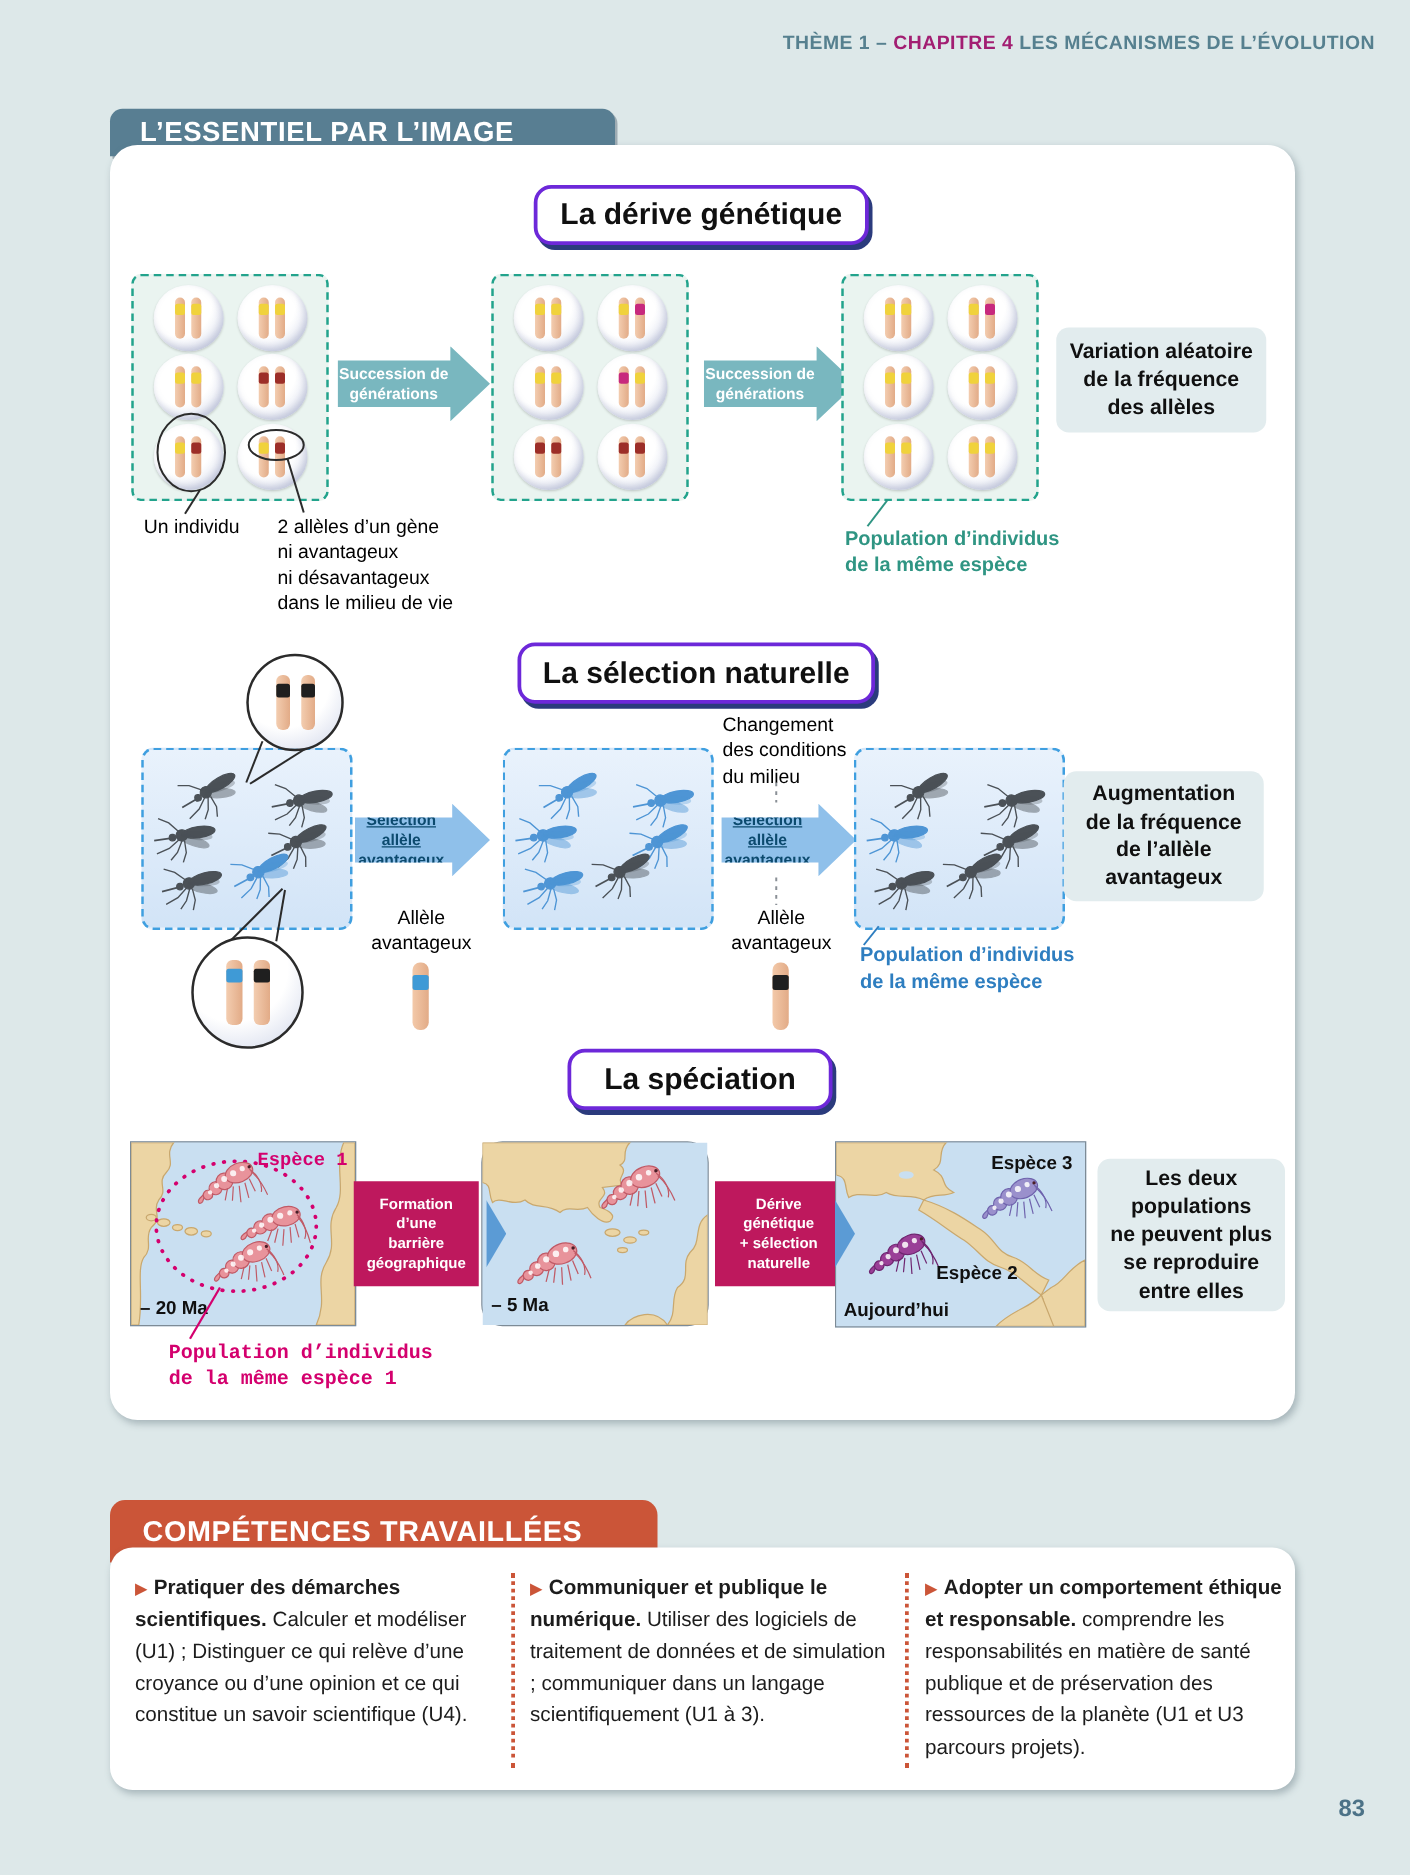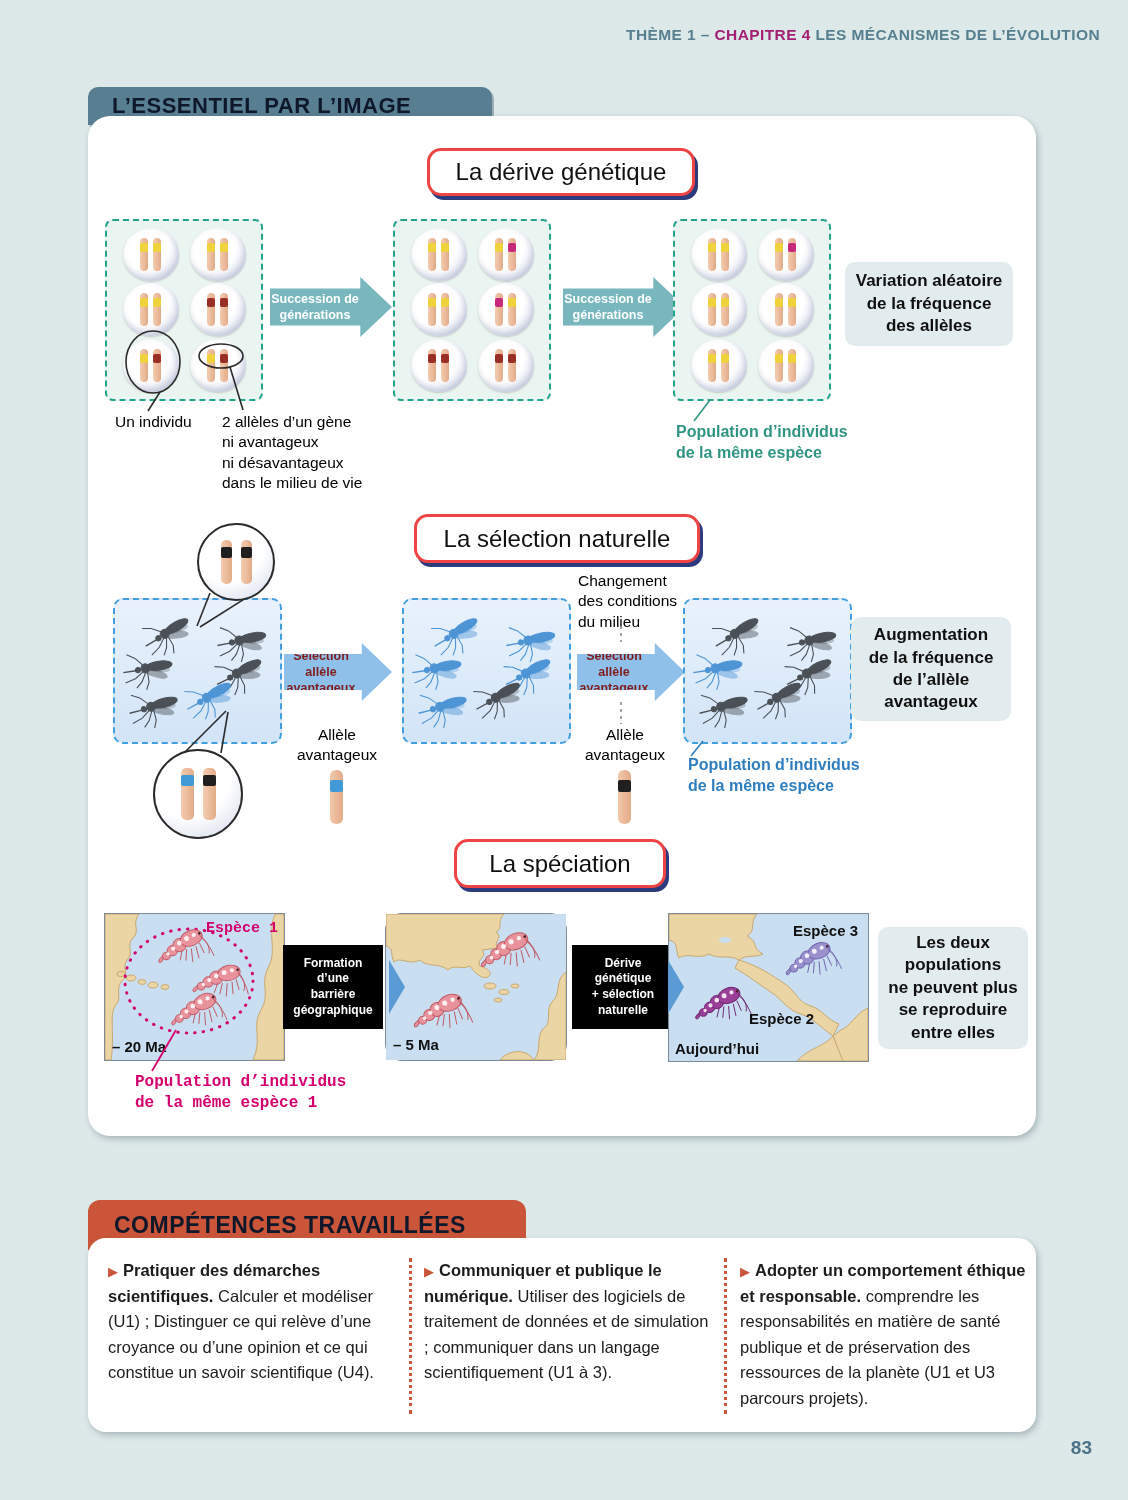--- a/index.html
+++ b/index.html
@@ -2,30 +2,30 @@
 <html><head>
 <meta charset="utf-8">
 <style>
   html,body{margin:0;padding:0;}
   body{font-family:"Liberation Sans","DejaVu Sans",sans-serif;background:#dde8e9;}
   .page{position:relative;width:1128px;height:1500px;background:#dde8e9;overflow:hidden;}
   
   .header{position:absolute;top:26px;right:28px;font-size:15.5px;letter-spacing:.4px;color:#56808f;font-weight:bold;margin-left:24px;}
   .header .mag{color:#a21e72;}
   
-  .tab-banner{position:absolute;color:#0f172a;font-weight:bold;display:flex;align-items:center;z-index:1;}
+  .tab-banner{position:absolute;color:#ffffff;font-weight:bold;display:flex;align-items:center;z-index:1;}
   .banner-essentiel{left:88px;top:87px;width:380px;height:38px;background:#587e92;border-radius:10px 10px 10px 0;font-size:22px;padding-left:24px;letter-spacing:.5px;box-shadow:2px 2px 0 rgba(40,60,80,.35);}
   .banner-comp{left:88px;top:1200px;width:412px;height:50px;background:#cb5538;border-radius:12px 12px 12px 0;font-size:23px;padding-left:26px;letter-spacing:.5px;}
   .big-card{position:absolute;left:88px;top:116px;width:948px;height:1020px;background:#fff;border-radius:22px;box-shadow:2px 3px 6px rgba(90,110,120,.4);z-index:1;}
   .comp-card{position:absolute;left:88px;top:1238px;width:948px;height:194px;background:#fff;border-radius:18px;box-shadow:2px 3px 6px rgba(90,110,120,.4);z-index:2;}
   
-  .fig-title{position:absolute;background:#fff;border:3px solid #ef4444;border-radius:14px;box-shadow:3px 4px 0 #2b3b7d;font-weight:normal;font-size:24px;color:#101010;display:flex;align-items:center;justify-content:center;z-index:3;}
+  .fig-title{position:absolute;background:#fff;border:3px solid #6d28d9;border-radius:14px;box-shadow:3px 4px 0 #2b3b7d;font-weight:bold;font-size:24px;color:#101010;display:flex;align-items:center;justify-content:center;z-index:3;}
   
   .teal-arrow{position:absolute;background:#79b7bf;clip-path:polygon(0 19%,74% 19%,74% 0,100% 50%,74% 100%,74% 81%,0 81%);color:#fff;font-weight:bold;font-size:12.5px;line-height:1.3;display:flex;align-items:center;justify-content:center;text-align:center;padding-right:32px;box-sizing:border-box;white-space:pre-line;z-index:2;}
-  .blue-arrow{position:absolute;background:#8fc0ea;clip-path:polygon(0 19%,72% 19%,72% 0,100% 50%,72% 100%,72% 81%,0 81%);color:#7f1d1d;font-weight:bold;font-size:12.5px;line-height:1.3;display:flex;align-items:center;justify-content:center;text-align:center;padding-right:34px;box-sizing:border-box;white-space:pre-line;z-index:2;}
+  .blue-arrow{position:absolute;background:#8fc0ea;clip-path:polygon(0 19%,72% 19%,72% 0,100% 50%,72% 100%,72% 81%,0 81%);color:#0c4a6e;font-weight:bold;font-size:12.5px;line-height:1.3;display:flex;align-items:center;justify-content:center;text-align:center;padding-right:34px;box-sizing:border-box;white-space:pre-line;z-index:2;text-decoration:underline;}
   
   .allele-panel{position:absolute;width:158px;height:182px;background:#eaf4f0;border:2px dashed #22a38c;border-radius:8px;box-sizing:border-box;display:grid;grid-template-columns:1fr 1fr;justify-items:center;align-items:center;padding:6px 10px;z-index:2;}
   .cell{width:56px;height:53px;border-radius:50%;background:radial-gradient(circle at 36% 28%,#ffffff 50%,#e7eaf4 78%,#c9cfe2 100%);box-shadow:inset -2px -3px 6px rgba(120,130,170,.35),0 1px 2px rgba(0,0,0,.18);display:flex;align-items:center;justify-content:center;gap:5px;}
   .chromo{width:8px;height:33px;background:linear-gradient(90deg,#f3cdb0,#e2ab87);border-radius:4px;position:relative;}
   .chromo .band{position:absolute;left:0;top:5px;width:100%;height:9px;border-radius:2px;}
   
   .mosq-panel{position:absolute;width:165px;height:142px;background:linear-gradient(#e9f2fc,#d2e4f7);border:2px dashed #3f9fe0;border-radius:10px;z-index:2;}
   
   .zoom-circle{position:absolute;border-radius:50%;background:radial-gradient(circle at 38% 28%,#ffffff 52%,#e3e7f2 80%,#c3cadf 100%);border:2px solid #2b2b2b;display:flex;align-items:center;justify-content:center;gap:9px;z-index:4;}
   .zc1{left:197px;top:523px;width:74px;height:74px;}
@@ -38,21 +38,21 @@
   .pop-label{position:absolute;font-weight:bold;font-size:16px;white-space:pre-line;line-height:1.3;z-index:3;}
   .teal-text{color:#2f9583;} .blue-text{color:#2e7ec0;} .magenta-text{color:#d4006e;font-family:Liberation Mono, monospace;}
   .result-box{position:absolute;background:#e2ecee;border-radius:10px;font-weight:bold;font-size:17px;color:#101010;text-align:center;display:flex;align-items:center;justify-content:center;white-space:pre-line;line-height:1.32;z-index:2;}
   
   .allele-glyph{position:absolute;width:13px;height:54px;background:linear-gradient(90deg,#f3c9a9,#e2ab87);border-radius:6px;z-index:2;}
   .allele-glyph .band{position:absolute;left:0;top:10px;width:100%;height:12px;border-radius:2px;}
   
   .map{position:absolute;border:1.5px solid #7d8b96;z-index:2;background:#c9dff1;}
   .map svg{display:block;}
   .map-label{position:absolute;font-weight:bold;font-size:15px;color:#101010;z-index:3;}
-  .spec-arrow-body{position:absolute;background:#000000;color:#fff;font-weight:bold;font-size:12px;line-height:1.3;display:flex;align-items:center;justify-content:center;text-align:center;white-space:pre-line;z-index:2;}
+  .spec-arrow-body{position:absolute;background:#be185d;color:#fff;font-weight:bold;font-size:12px;line-height:1.3;display:flex;align-items:center;justify-content:center;text-align:center;white-space:pre-line;z-index:2;}
   .spec-arrow-head{position:absolute;background:#5b9bd5;clip-path:polygon(0 0,100% 50%,0 100%);z-index:3;}
   
   .comp-col{position:absolute;width:292px;font-size:16.5px;line-height:1.55;color:#1c1c1c;z-index:3;}
   .comp-col .tri{color:#cb5538;font-size:13px;margin-right:5px;}
   .comp-col .lead{font-weight:bold;}
   .dotted-sep{position:absolute;width:0;border-left:3px dotted #cb5538;z-index:3;}
   .page-num{position:absolute;right:36px;top:1437px;font-size:19px;font-weight:bold;color:#4c7287;}
   .overlay{position:absolute;left:0;top:0;z-index:3;pointer-events:none;}
 </style>
 </head>

